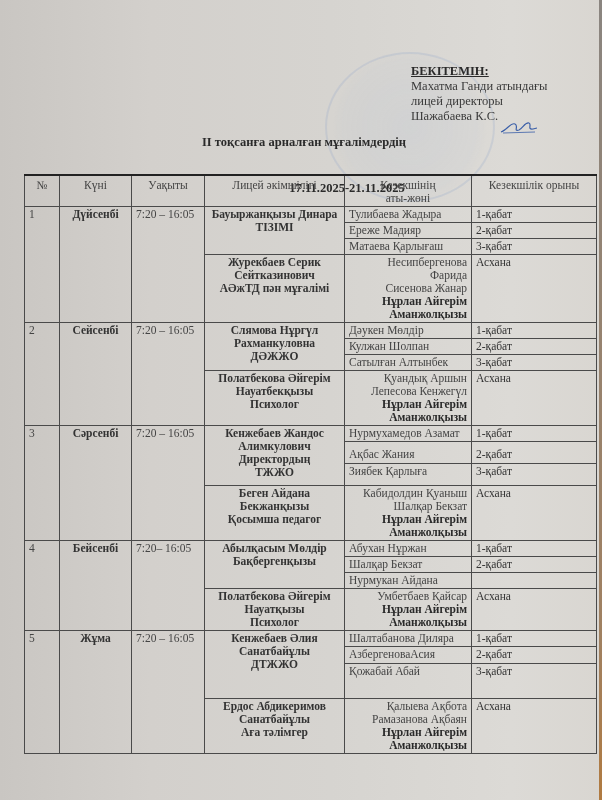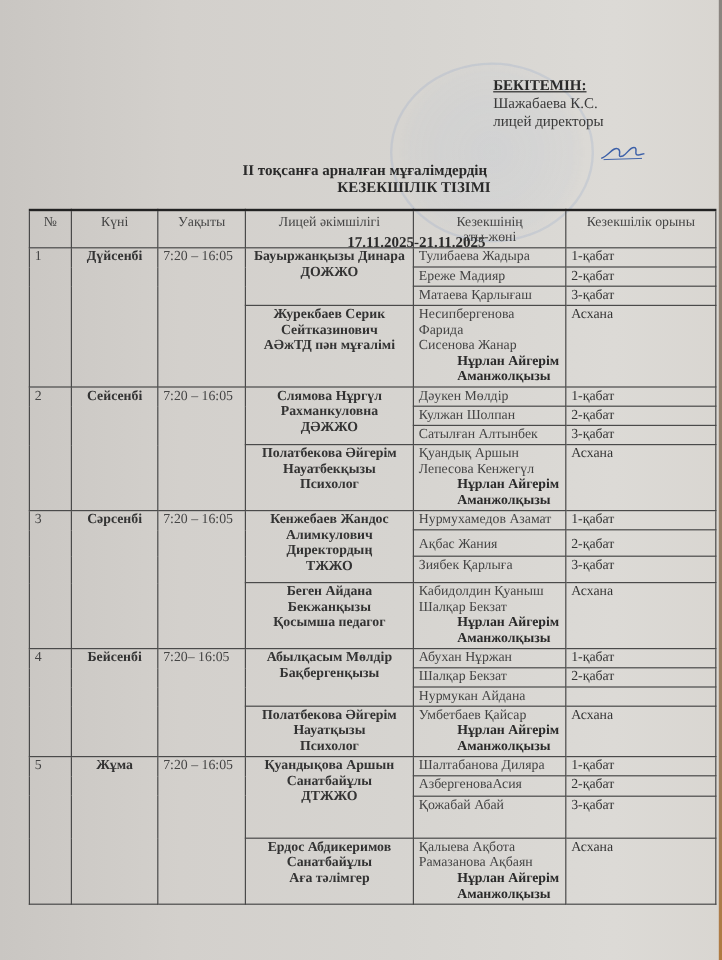--- a/index.html
+++ b/index.html
@@ -62,46 +62,46 @@
     .c-admin { width: 140px; }
     .c-duty { width: 127px; }
     .c-place { width: 125px; }
 
     td.num { color: #444; padding-top: 4px; }
     td.day { font-weight: bold; text-align: center; padding-top: 4px; color: #333; }
     td.time { color: #444; padding-top: 4px; }
     td.admin { font-weight: bold; text-align: center; color: #333; }
     td.admin .line { display: block; }
     td.duty-name { color: #444; }
-    td.duty-name .line { display: block; }
+    td.duty-name .line { display: block; text-align: right; }
     td.duty-name .bold { font-weight: bold; color: #2a2a2a; margin-left: 32px; }
     td.place { font-weight: normal; color: #333; }
     tr.r16 td { height: 16px; }
   </style>
 </head>
 <body>
 
 <div class="page-edge"></div>
 
 <div class="stamp"></div>
 
 <div class="approve">
   <div class="approve-title">БЕКІТЕМІН:</div>
+  <div>Махатма Ганди атындағы</div>
+  <div>лицей директоры</div>
   <div>Шажабаева К.С.</div>
-  <div>лицей директоры</div>
 </div>
 
 <svg class="signature" viewBox="0 0 40 18">
   <path d="M2 14 C8 12, 12 4, 16 6 C20 8, 14 14, 20 12 C24 10, 26 4, 30 5 C33 6, 28 12, 34 11 L38 10" stroke="#3b5fa8" stroke-width="1.2" fill="none"></path>
   <path d="M4 15 L36 14" stroke="#3b5fa8" stroke-width="0.8" fill="none"></path>
 </svg>
 
 <div class="heading">
   <div class="h1">ІІ тоқсанға арналған мұғалімдердің</div>
-  <div class="h2">КЕЗЕКШІЛІК ТІЗІМІ</div>
   <div class="h3">17.11.2025-21.11.2025</div>
 </div>
 
 <table class="duty">
   <colgroup>
     <col class="c-num">
       <col class="c-day">
       <col class="c-time">
       <col class="c-admin">
       <col class="c-duty">
@@ -121,21 +121,21 @@
     </tr>
   </thead>
   <tbody>
 
     <tr class="r16">
       <td class="num" rowspan="4">1</td>
       <td class="day" rowspan="4">Дүйсенбі</td>
       <td class="time" rowspan="4">7:20 – 16:05</td>
       <td class="admin" rowspan="3">
         <span class="line">Бауыржанқызы Динара</span>
-        <span class="line">ДОЖЖО</span>
+        <span class="line">ТІЗІМІ</span>
       </td>
       <td class="duty-name">Тулибаева Жадыра</td>
       <td class="place">1-қабат</td>
     </tr>
     <tr class="r16">
       <td class="duty-name">Ереже Мадияр</td>
       <td class="place">2-қабат</td>
     </tr>
     <tr class="r16">
       <td class="duty-name">Матаева Қарлығаш</td>
@@ -258,21 +258,21 @@
         <span class="line bold">Аманжолқызы</span>
       </td>
       <td class="place">Асхана</td>
     </tr>
 
     <tr class="r16">
       <td class="num" rowspan="4">5</td>
       <td class="day" rowspan="4">Жұма</td>
       <td class="time" rowspan="4">7:20 – 16:05</td>
       <td class="admin" rowspan="3" style="height:68px">
-        <span class="line">Қуандықова Аршын</span>
+        <span class="line">Кенжебаев Әлия</span>
         <span class="line">Санатбайұлы</span>
         <span class="line">ДТЖЖО</span>
       </td>
       <td class="duty-name">Шалтабанова Диляра</td>
       <td class="place">1-қабат</td>
     </tr>
     <tr class="r16">
       <td class="duty-name">АзбергеноваАсия</td>
       <td class="place">2-қабат</td>
     </tr>

